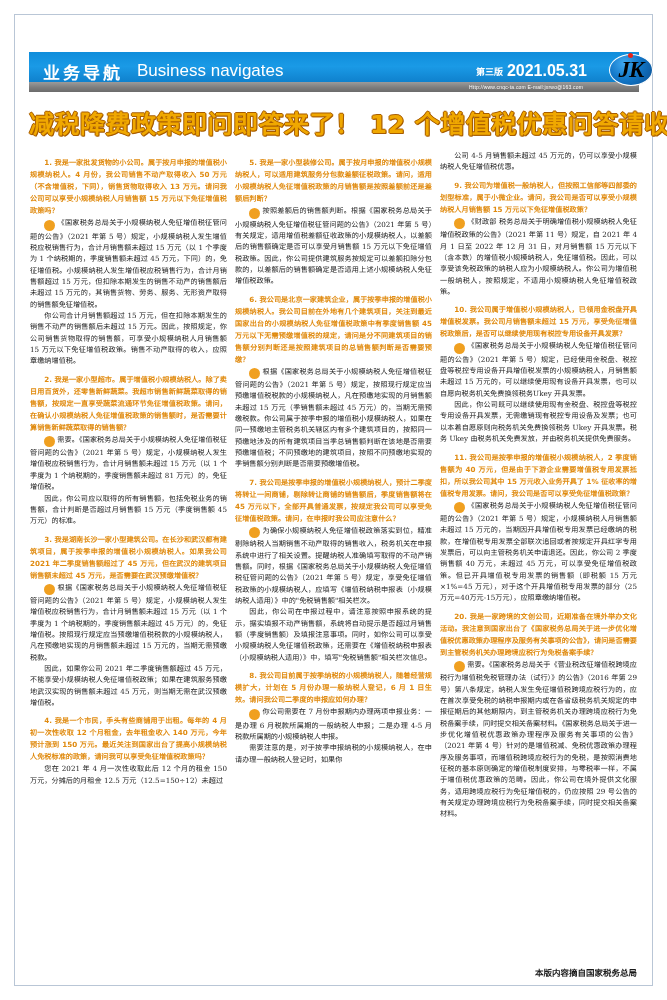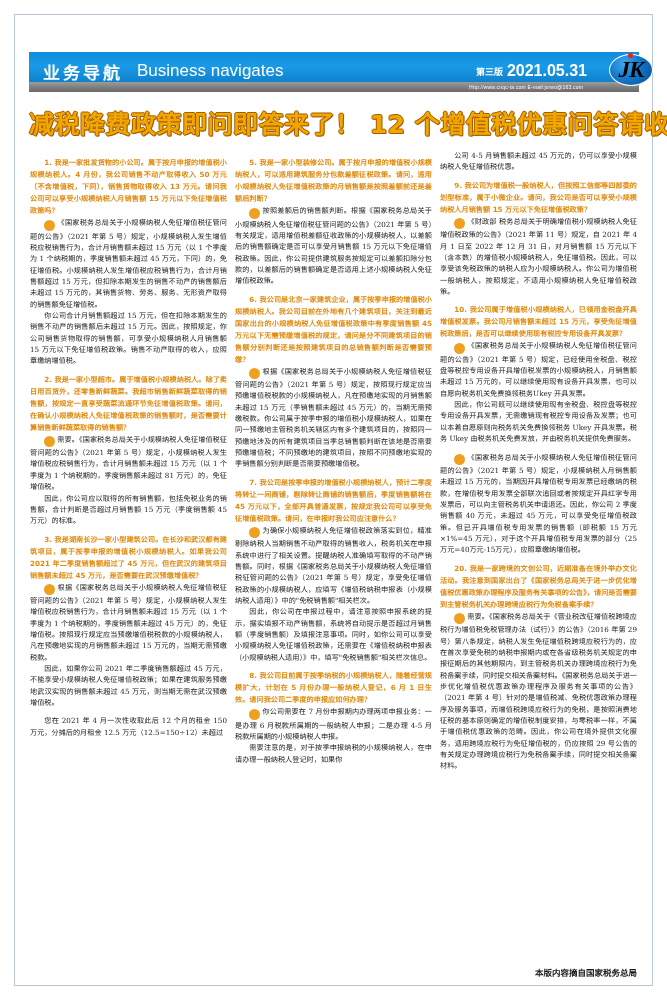--- a/index.html
+++ b/index.html
@@ -250,20 +250,21 @@
         <p class="para">你公司合计月销售额超过 15 万元，但在扣除本期发生的销售不动产的销售额后未超过 15 万元。因此，按照规定，你公司销售货物取得的销售额，可享受小规模纳税人月销售额 15 万元以下免征增值税政策。销售不动产取得的收入，应照章缴纳增值税。</p>
         <p class="spacer-para"></p>
         <p class="para question">2. 我是一家小型超市。属于增值税小规模纳税人。除了卖日用百货外，还零售新鲜蔬菜。我超市销售新鲜蔬菜取得的销售额，按规定一直享受蔬菜流通环节免征增值税政策。请问，在确认小规模纳税人免征增值税政策的销售额时，是否需要计算销售新鲜蔬菜取得的销售额？</p>
         <p class="para"><span class="ans">答</span><span>需要。《国家税务总局关于小规模纳税人免征增值税征管问题的公告》（2021 年第 5 号）规定，小规模纳税人发生增值税应税销售行为，合计月销售额未超过 15 万元（以 1 个季度为 1 个纳税期的，季度销售额未超过 81 万元）的，免征增值税。</span></p>
         <p class="para">因此，你公司应以取得的所有销售额，包括免税业务的销售额，合计判断是否超过月销售额 15 万元（季度销售额 45 万元）的标准。</p>
         <p class="spacer-para"></p>
         <p class="para question">3. 我是湖南长沙一家小型建筑公司。在长沙和武汉都有建筑项目，属于按季申报的增值税小规模纳税人。如果我公司 2021 年二季度销售额超过了 45 万元，但在武汉的建筑项目销售额未超过 45 万元，是否需要在武汉预缴增值税？</p>
         <p class="para"><span class="ans">答</span><span>根据《国家税务总局关于小规模纳税人免征增值税征管问题的公告》（2021 年第 5 号）规定，小规模纳税人发生增值税应税销售行为，合计月销售额未超过 15 万元（以 1 个季度为 1 个纳税期的，季度销售额未超过 45 万元）的，免征增值税。按照现行规定应当预缴增值税税款的小规模纳税人，凡在预缴地实现的月销售额未超过 15 万元的，当期无需预缴税款。</span></p>
         <p class="para">因此，如果你公司 2021 年二季度销售额超过 45 万元，不能享受小规模纳税人免征增值税政策；如果在建筑服务预缴地武汉实现的销售额未超过 45 万元，则当期无需在武汉预缴增值税。</p>
         <p class="spacer-para"></p>
+        <p class="para question">4. 我是一个市民，手头有些商铺用于出租。每年的 4 月初一次性收取 12 个月租金，去年租金收入 140 万元，今年预计涨到 150 万元。最近关注到国家出台了提高小规模纳税人免税标准的政策，请问我可以享受免征增值税政策吗？</p>
         <p class="para">您在 2021 年 4 月一次性收取此后 12 个月的租金 150 万元，分摊后的月租金 12.5 万元（12.5=150÷12）未超过</p>
       </div>
     <div class="col" id="col-1">
         <p class="spacer-para"></p>
         <p class="para question">5. 我是一家小型装修公司。属于按月申报的增值税小规模纳税人，可以适用建筑服务分包款差额征税政策。请问，适用小规模纳税人免征增值税政策的月销售额是按照差额前还是差额后判断？</p>
         <p class="para"><span class="ans">答</span><span>按照差额后的销售额判断。根据《国家税务总局关于小规模纳税人免征增值税征管问题的公告》（2021 年第 5 号）有关规定，适用增值税差额征收政策的小规模纳税人，以差额后的销售额确定是否可以享受月销售额 15 万元以下免征增值税政策。因此，你公司提供建筑服务按规定可以差额扣除分包款的，以差额后的销售额确定是否适用上述小规模纳税人免征增值税政策。</span></p>
         <p class="spacer-para"></p>
         <p class="para question">6. 我公司是北京一家建筑企业，属于按季申报的增值税小规模纳税人。我公司目前在外地有几个建筑项目，关注到最近国家出台的小规模纳税人免征增值税政策中有季度销售额 45 万元以下无需预缴增值税的规定，请问是分不同建筑项目的销售额分别判断还是按照建筑项目的总销售额判断是否需要预缴？</p>
         <p class="para"><span class="ans">答</span><span>根据《国家税务总局关于小规模纳税人免征增值税征管问题的公告》（2021 年第 5 号）规定，按照现行规定应当预缴增值税税款的小规模纳税人，凡在预缴地实现的月销售额未超过 15 万元（季销售额未超过 45 万元）的，当期无需预缴税款。你公司属于按季申报的增值税小规模纳税人，如果在同一预缴地主管税务机关辖区内有多个建筑项目的，按照同一预缴地涉及的所有建筑项目当季总销售额判断在该地是否需要预缴增值税；不同预缴地的建筑项目，按照不同预缴地实现的季销售额分别判断是否需要预缴增值税。</span></p>
         <p class="spacer-para"></p>
@@ -278,20 +279,21 @@
     <div class="col" id="col-2">
         <p class="para">公司 4-5 月销售额未超过 45 万元的，仍可以享受小规模纳税人免征增值税优惠。</p>
         <p class="spacer-para"></p>
         <p class="para question">9. 我公司为增值税一般纳税人，但按照工信部等四部委的划型标准，属于小微企业。请问，我公司是否可以享受小规模纳税人月销售额 15 万元以下免征增值税政策？</p>
         <p class="para"><span class="ans">答</span><span>《财政部 税务总局关于明确增值税小规模纳税人免征增值税政策的公告》（2021 年第 11 号）规定，自 2021 年 4 月 1 日至 2022 年 12 月 31 日，对月销售额 15 万元以下（含本数）的增值税小规模纳税人，免征增值税。因此，可以享受该免税政策的纳税人应为小规模纳税人。你公司为增值税一般纳税人，按照规定，不适用小规模纳税人免征增值税政策。</span></p>
         <p class="spacer-para"></p>
         <p class="para question">10. 我公司属于增值税小规模纳税人，已领用金税盘开具增值税发票。我公司月销售额未超过 15 万元，享受免征增值税政策后，是否可以继续使用现有税控专用设备开具发票？</p>
         <p class="para"><span class="ans">答</span><span>《国家税务总局关于小规模纳税人免征增值税征管问题的公告》（2021 年第 5 号）规定，已经使用金税盘、税控盘等税控专用设备开具增值税发票的小规模纳税人，月销售额未超过 15 万元的，可以继续使用现有设备开具发票，也可以自愿向税务机关免费换领税务Ukey 开具发票。</span></p>
         <p class="para">因此，你公司既可以继续使用现有金税盘、税控盘等税控专用设备开具发票，无需缴销现有税控专用设备及发票；也可以本着自愿原则向税务机关免费换领税务 Ukey 开具发票。税务 Ukey 由税务机关免费发放，并由税务机关提供免费服务。</p>
         <p class="spacer-para"></p>
+        <p class="para question">11. 我公司是按季申报的增值税小规模纳税人，2 季度销售额为 40 万元，但是由于下游企业需要增值税专用发票抵扣，所以我公司其中 15 万元收入业务开具了 1% 征收率的增值税专用发票。请问，我公司是否可以享受免征增值税政策？</p>
         <p class="para"><span class="ans">答</span><span>《国家税务总局关于小规模纳税人免征增值税征管问题的公告》（2021 年第 5 号）规定，小规模纳税人月销售额未超过 15 万元的，当期因开具增值税专用发票已经缴纳的税款，在增值税专用发票全部联次追回或者按规定开具红字专用发票后，可以向主管税务机关申请退还。因此，你公司 2 季度销售额 40 万元，未超过 45 万元，可以享受免征增值税政策。但已开具增值税专用发票的销售额（即税额 15 万元×1%=45 万元），对于这个开具增值税专用发票的部分（25万元=40万元-15万元），应照章缴纳增值税。</span></p>
         <p class="spacer-para"></p>
         <p class="para question">20. 我是一家跨境的文创公司，近期准备在境外举办文化活动。我注意到国家出台了《国家税务总局关于进一步优化增值税优惠政策办理程序及服务有关事项的公告》，请问是否需要到主管税务机关办理跨境应税行为免税备案手续？</p>
         <p class="para"><span class="ans">答</span><span>需要。《国家税务总局关于《营业税改征增值税跨境应税行为增值税免税管理办法（试行）》的公告》（2016 年第 29 号）第八条规定，纳税人发生免征增值税跨境应税行为的，应在首次享受免税的纳税申报期内或在各省级税务机关规定的申报征期后的其他期限内，到主管税务机关办理跨境应税行为免税备案手续，同时提交相关备案材料。《国家税务总局关于进一步优化增值税优惠政策办理程序及服务有关事项的公告》（2021 年第 4 号）针对的是增值税减、免税优惠政策办理程序及服务事项，而增值税跨境应税行为的免税，是按照消费地征税的基本原则确定的增值税制度安排，与零税率一样，不属于增值税优惠政策的范畴。因此，你公司在境外提供文化服务，适用跨境应税行为免征增值税的，仍应按照 29 号公告的有关规定办理跨境应税行为免税备案手续，同时提交相关备案材料。</span></p>
       </div>
   </div>
 
   <div class="footer-src">本版内容摘自国家税务总局</div>
 
 </div>

